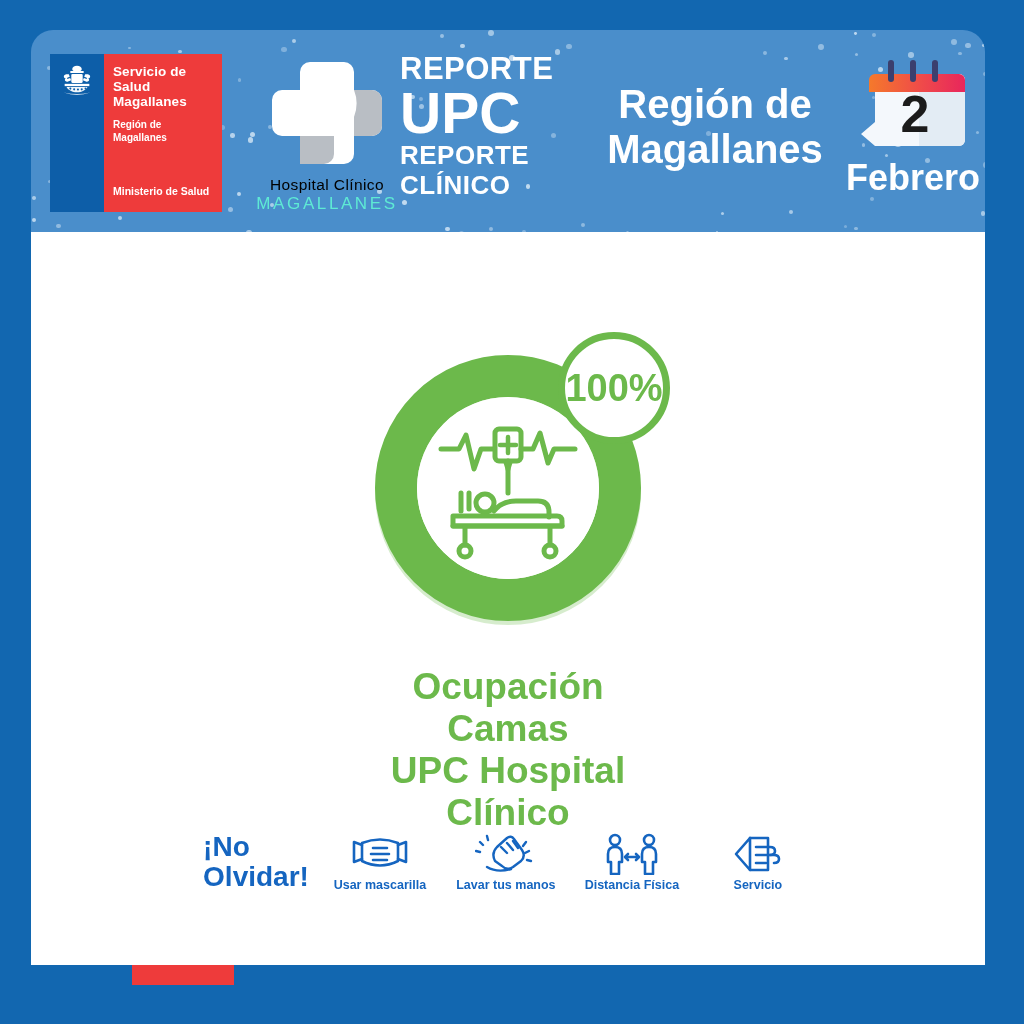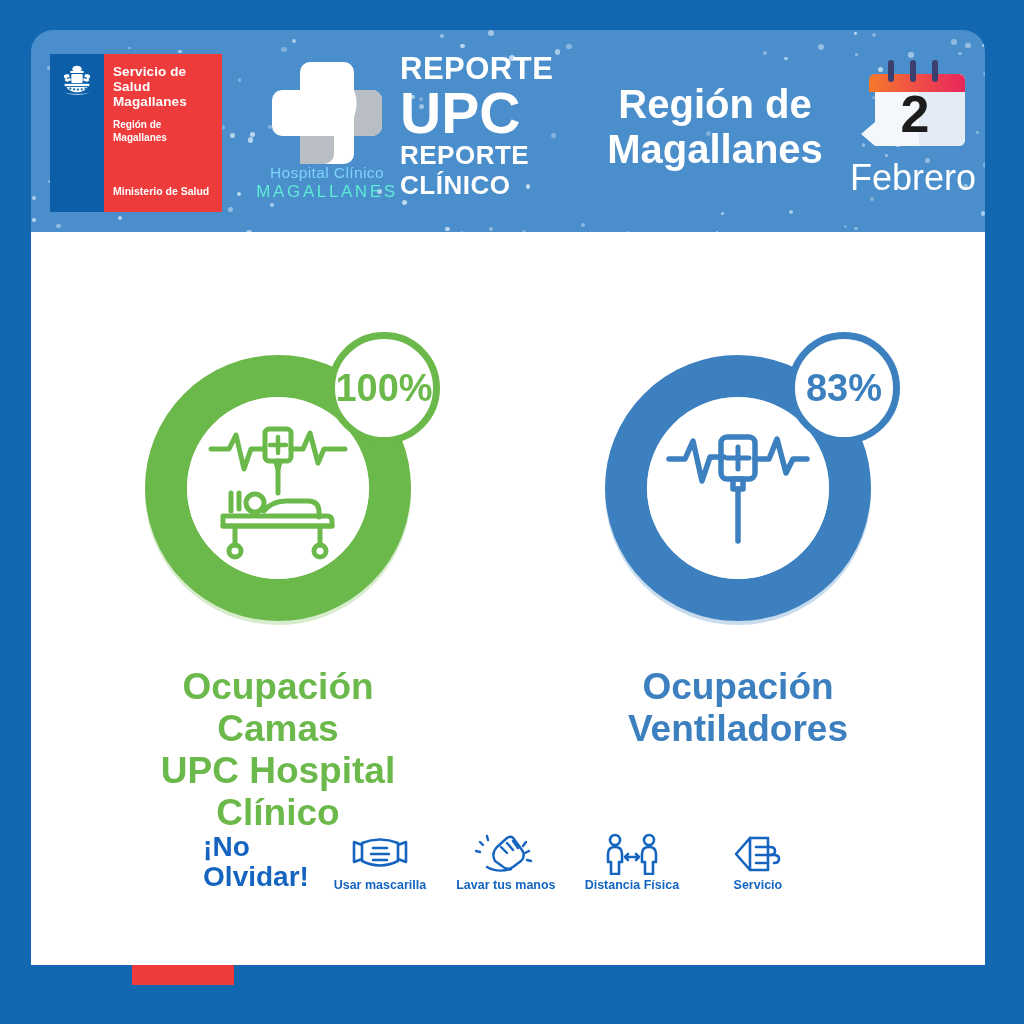--- a/index.html
+++ b/index.html
@@ -94,22 +94,22 @@
 
   
   .hc-logo {
     position: absolute;
     left: 256px; top: 58px;
     width: 142px; height: 156px;
     text-align: center;
   }
   .hc-cross { width: 130px; height: 106px; margin: 0 auto; display: block; }
   .hc-name1 {
-    color: #7dd3fc; font-size: 15.5px;
-    letter-spacing: .4px; margin-top: 0;
+    color: #000000; font-size: 15.5px;
+    letter-spacing: .4px; margin-top: 12px;
   }
   .hc-name2 {
     color: #5eead4; font-size: 17px;
     letter-spacing: 2.6px;
   }
 
   
   .report-title {
     position: absolute;
     left: 400px; top: 52px;
@@ -135,21 +135,21 @@
 
   
   .date-block {
     position: absolute;
     left: 838px; top: 52px;
     width: 150px;
     text-align: center;
   }
   .cal { width: 112px; height: 104px; display: block; margin: 0 auto; }
   .cal-month {
-    color: #fff; font-size: 36px; font-weight: normal;
+    color: #fff; font-size: 36px; font-weight: bold;
     line-height: 40px; margin-top: 2px;
   }
 
   
   .metrics {
     position: absolute;
     left: 31px; top: 340px;
     width: 954px;
     display: flex;
     justify-content: center;
@@ -451,42 +451,20 @@
             <circle cx="32" cy="136" r="6"></circle>
             <circle cx="117" cy="136" r="6"></circle>
           </g>
         </svg>
         <div class="badge green">100%</div>
       </div>
       <div class="metric-label green">Ocupación Camas
 UPC Hospital Clínico</div>
     </div>
 
-    <div class="metric">
-      <div class="ring-wrap">
-        <svg class="ring-svg" viewBox="0 0 300 300">
-          <circle cx="150" cy="152" r="112" fill="none" stroke="#3c80c0" stroke-width="42" opacity=".28"></circle>
-          <circle cx="150" cy="148" r="112" fill="none" stroke="#3c80c0" stroke-width="42"></circle>
-          <circle cx="150" cy="148" r="91" fill="#ffffff"></circle>
-        </svg>
-        <svg class="metric-icon" viewBox="0 0 150 150">
-          <g fill="none" stroke="#3c80c0" stroke-width="5.5" stroke-linecap="round" stroke-linejoin="round">
-            <path d="M6 44 h16 l8 -18 9 40 8 -24 h14"></path>
-            <rect x="58" y="22" width="34" height="42" rx="6"></rect>
-            <path d="M75 32 v22 M64 43 h22" stroke-width="5"></path>
-            <path d="M92 44 h14 l8 -20 9 34 7 -14 h14"></path>
-            <path d="M70 64 h10 v10 h-10z"></path>
-            <path d="M75 74 v52"></path>
-          </g>
-        </svg>
-        <div class="badge blue">83%</div>
-      </div>
-      <div class="metric-label blue">Ocupación
-Ventiladores</div>
-    </div>
   </div>
 
   <div class="prevention">
 
     <div class="no-olvidar">¡No
 Olvidar!</div>
 
     <div class="prev-item">
       <svg width="62" height="42" viewBox="0 0 62 42">
         <g fill="none" stroke="#1565c0" stroke-width="2.6" stroke-linecap="round" stroke-linejoin="round">

